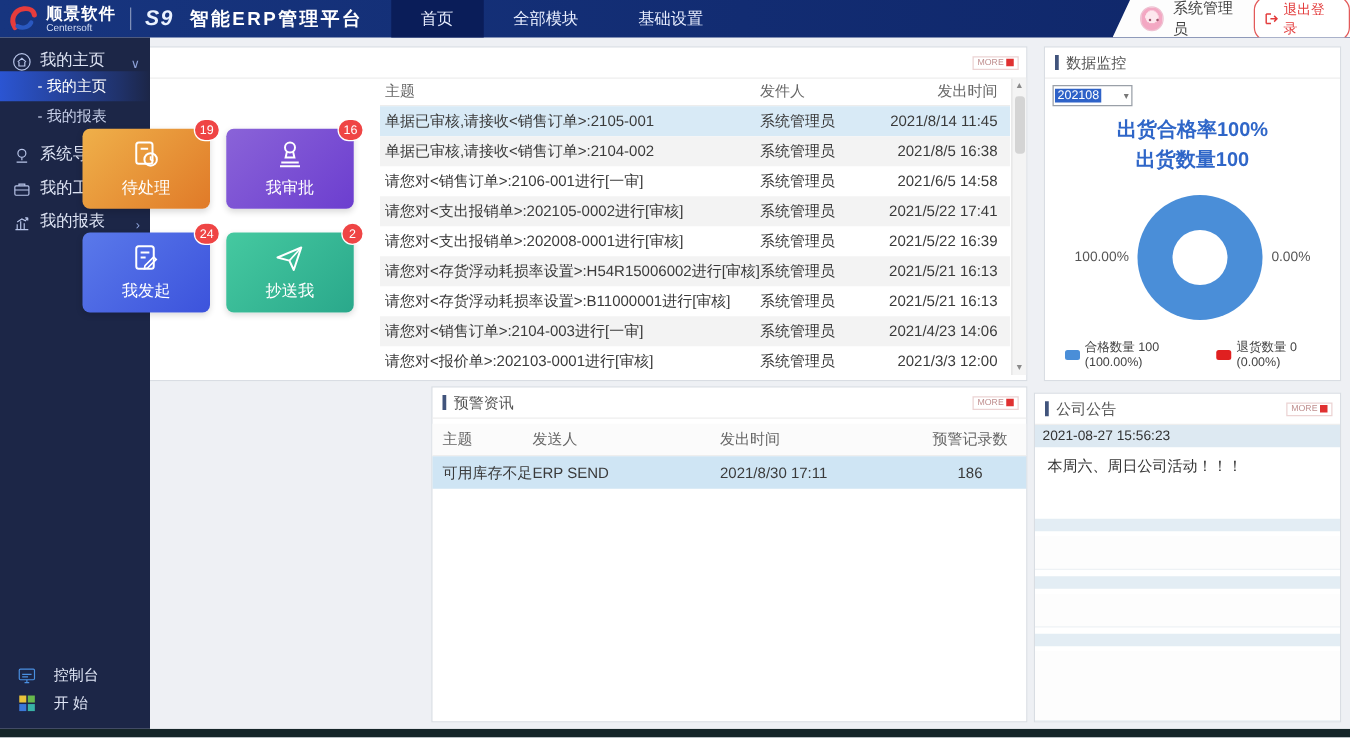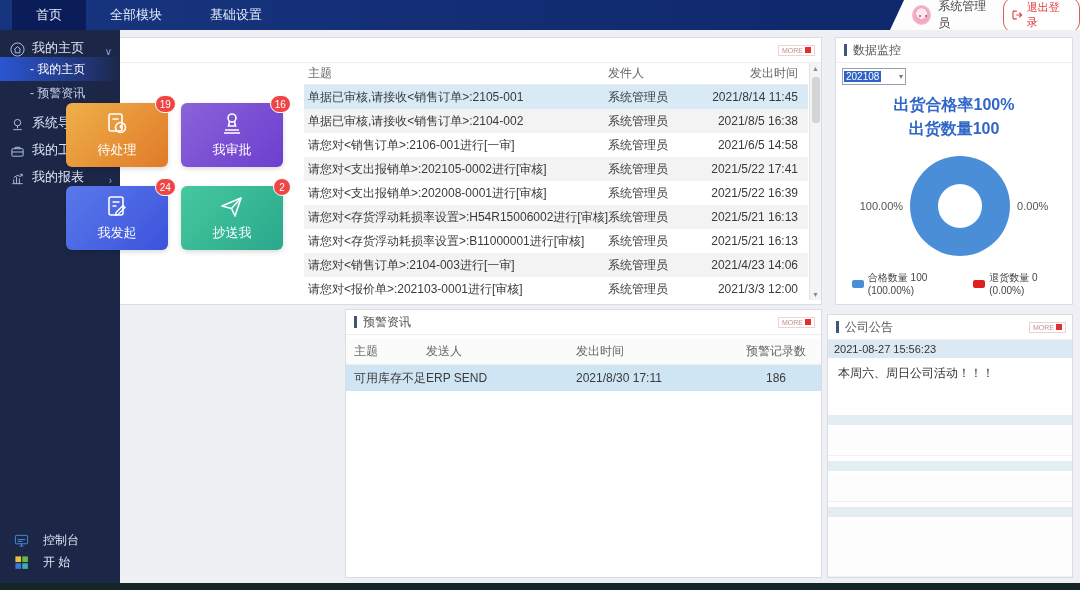--- a/index.html
+++ b/index.html
@@ -105,20 +105,33 @@
 
   
   .footer-strip { height:7px; background:#152528; }
 
   svg { display:block; }
 </style>
 </head>
 <body>
 
 <div class="topbar">
+  <div class="brand">
+    <svg class="brand-swirl" viewBox="0 0 24 24">
+      <path d="M6 19 C2 13 5 5 13 4 C18 3.4 21 6 21.5 9" stroke="#e63c3c" stroke-width="4" fill="none" stroke-linecap="round"></path>
+      <path d="M8 18 C12 20 17 19 19 15" stroke="#2a58c0" stroke-width="3.4" fill="none" stroke-linecap="round"></path>
+    </svg>
+    <div class="brand-names">
+      <div class="brand-cn">顺景软件</div>
+      <div class="brand-en">Centersoft</div>
+    </div>
+    <div class="brand-divider"></div>
+    <div class="brand-s9">S9</div>
+    <div class="brand-product">智能ERP管理平台</div>
+  </div>
   <div class="nav-tabs">
     <div class="nav-tab active">首页</div>
     <div class="nav-tab">全部模块</div>
     <div class="nav-tab">基础设置</div>
   </div>
   <div class="tb-time">17:28</div>
   <div class="tb-date">
     <div>星期一</div>
     <div>2021年8月30日</div>
   </div>
@@ -140,21 +153,21 @@
   <div class="sidebar">
     <div class="side-item">
       <svg class="icon14" viewBox="0 0 16 16">
         <circle cx="8" cy="8" r="7" stroke="#b9c6ea" fill="none"></circle>
         <path d="M4.5 8 L8 5 L11.5 8 M5.5 8 v3.5 h5 V8" stroke="#b9c6ea" fill="none"></path>
       </svg>
       <span>我的主页</span>
       <span class="chev">∨</span>
     </div>
     <div class="side-sub active">- 我的主页</div>
-    <div class="side-sub">- 预警资讯</div>
+    <div class="side-sub">- 我的报表</div>
     <div class="side-item">
       <svg class="icon14" viewBox="0 0 16 16">
         <circle cx="8" cy="6" r="3.4" stroke="#b9c6ea" fill="none"></circle>
         <path d="M8 9.4 L8 12 M3.5 13.5 h9" stroke="#b9c6ea" fill="none"></path>
       </svg>
       <span>系统导航</span>
       <span class="chev">›</span>
     </div>
     <div class="side-item">
       <svg class="icon14" viewBox="0 0 16 16">

